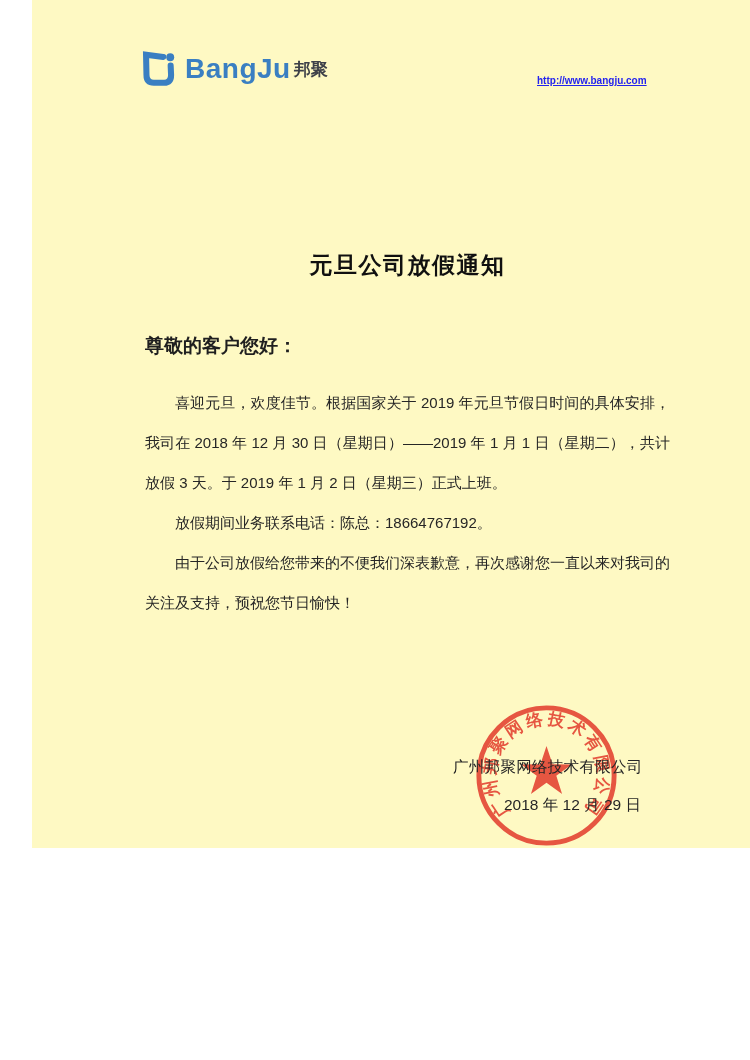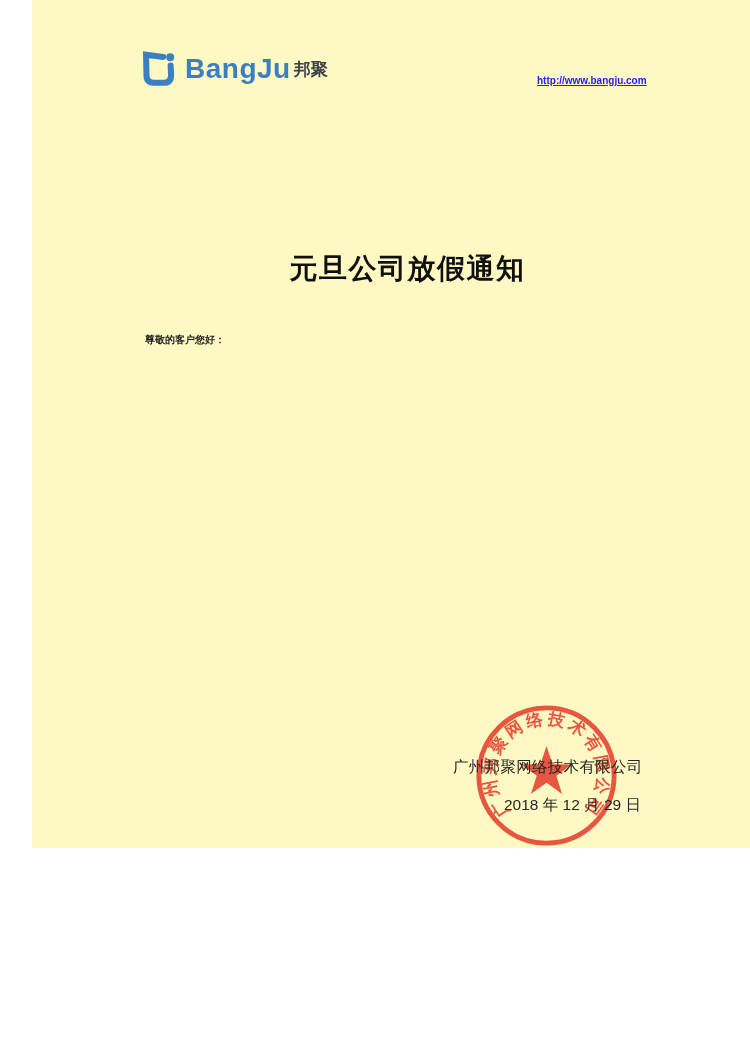--- a/index.html
+++ b/index.html
@@ -37,26 +37,26 @@
   .site-url{
     position:absolute;left:505px;top:75px;
     font-size:10px;font-weight:600;
     color:var(--link-blue);text-decoration:underline;
     cursor:pointer;
   }
   
   .title{
     position:absolute;left:113px;top:250px;width:525px;
     margin:0;text-align:center;
-    font-size:28px;font-weight:bold;color:#101010;
+    font-size:23px;font-weight:bold;color:#101010;
     letter-spacing:1.5px;
   }
   .salutation{
     position:absolute;left:113px;top:333px;margin:0;
-    font-size:10px;font-weight:bold;color:#1f1f1f;
+    font-size:19px;font-weight:bold;color:#1f1f1f;
   }
   .body-text{
     position:absolute;left:113px;top:383px;width:525px;
     font-size:15px;line-height:40px;color:#262626;
     text-align:justify;
   }
   .body-text p{margin:0;text-indent:2em;}
   
   .seal{
     position:absolute;left:441px;top:702px;
@@ -92,20 +92,23 @@
     <span class="brand-cjk">邦聚</span>
   </div>
 
   <a class="site-url">http://www.bangju.com</a>
 
   <h1 class="title">元旦公司放假通知</h1>
 
   <p class="salutation">尊敬的客户您好：</p>
 
   <div class="body-text">
+    <p>喜迎元旦，欢度佳节。根据国家关于 2019 年元旦节假日时间的具体安排，我司在 2018 年 12 月 30 日（星期日）——2019 年 1 月 1 日（星期二），共计放假 3 天。于 2019 年 1 月 2 日（星期三）正式上班。</p>
+    <p>放假期间业务联系电话：陈总：18664767192。</p>
+    <p>由于公司放假给您带来的不便我们深表歉意，再次感谢您一直以来对我司的关注及支持，预祝您节日愉快！</p>
   </div>
 
   <div class="seal">
     <svg viewBox="0 0 150 150" width="147" height="147" aria-hidden="true">
       <circle class="seal-ring" cx="75" cy="75" r="69"></circle>
       <polygon class="seal-star" points="75,45 81.2,63.5 100.7,63.7 85,75.2 90.9,93.8 75,82.5 59.1,93.8 65,75.2 49.3,63.7 68.8,63.5"></polygon>
       <path id="sealTextPath" fill="none" d="M 38.2 111.8 A 52 52 0 1 1 111.8 38.2 A 52 52 0 1 1 38.2 111.8"></path>
       <text class="seal-text">
         <textPath href="#sealTextPath" startOffset="0">广州邦聚网络技术有限公司</textPath>
       </text>

